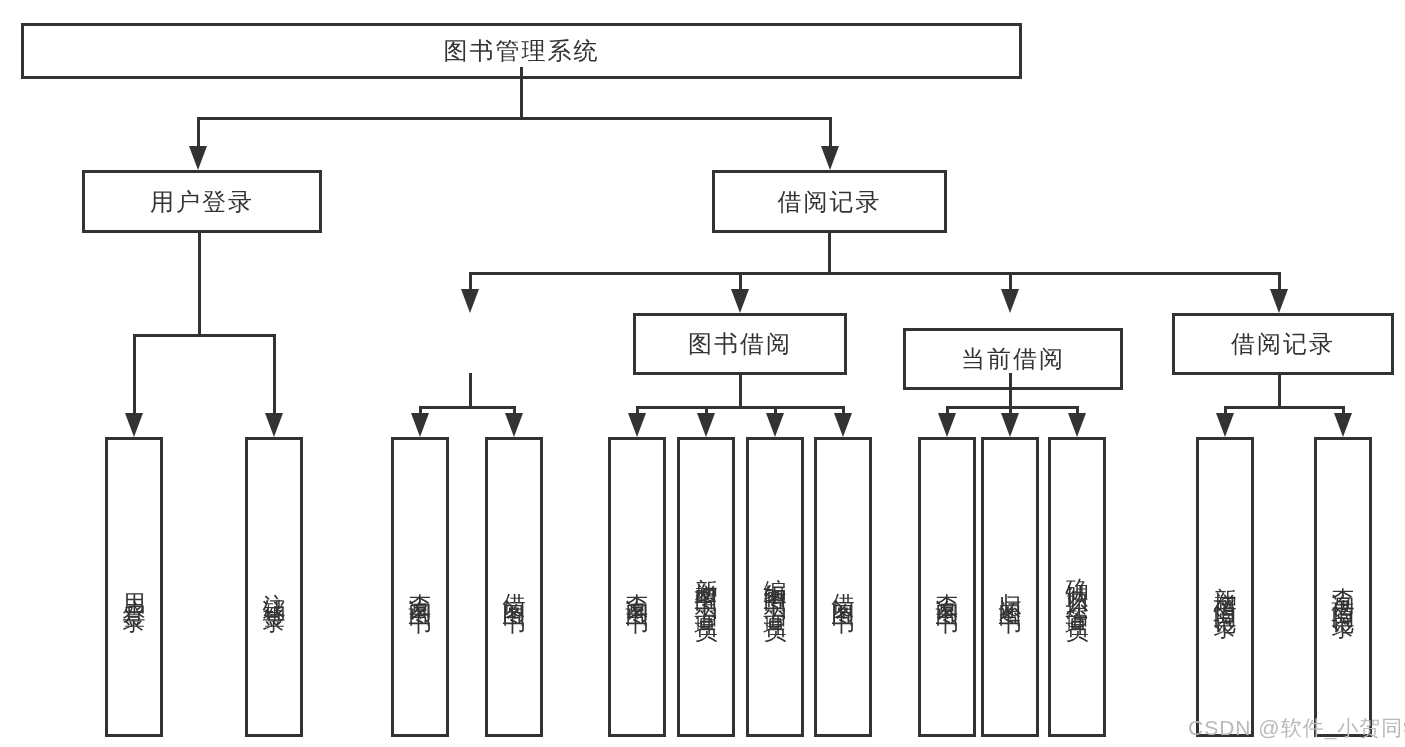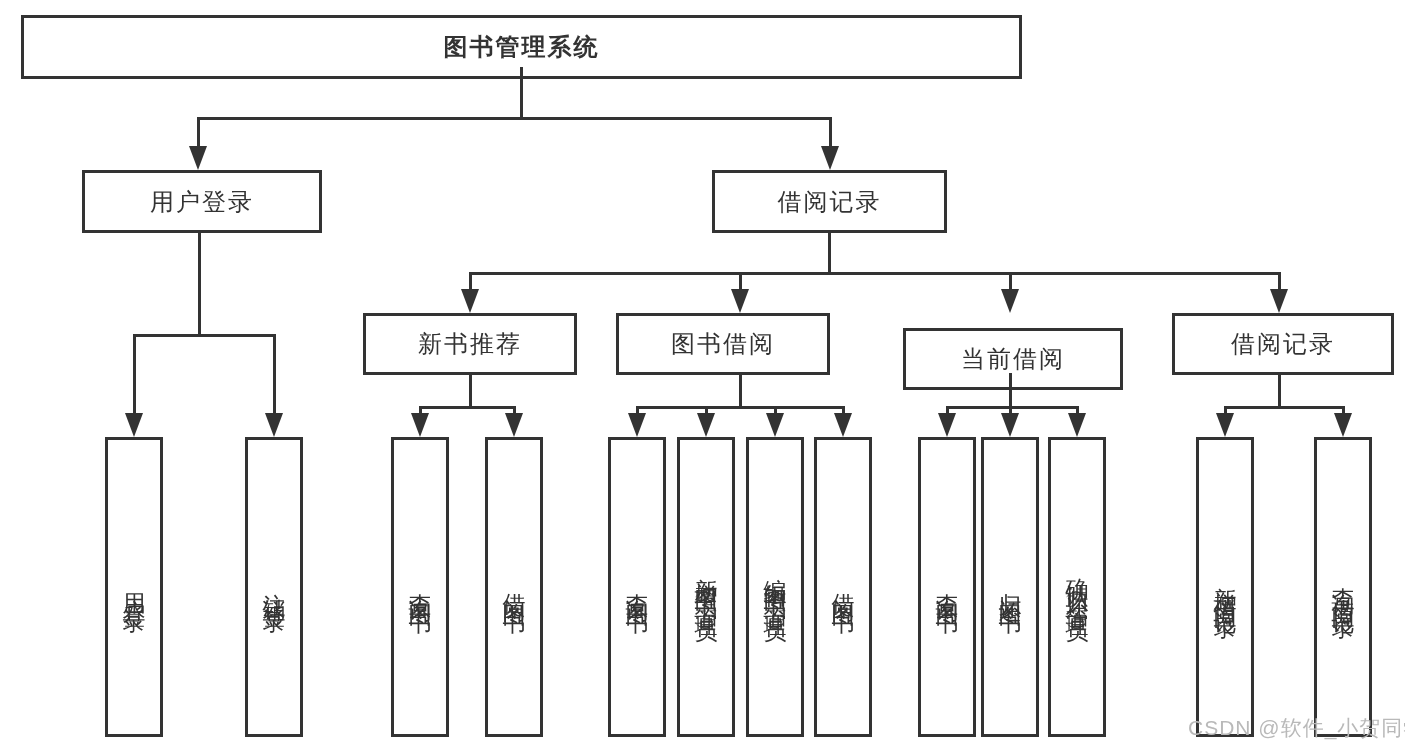--- a/index.html
+++ b/index.html
@@ -52,21 +52,21 @@
     color: #b9b9b9;
     letter-spacing: 1px;
     white-space: nowrap;
   }
 </style>
 </head>
 <body>
 
 <div id="canvas">
 
-  <div class="node" style="left:21px; top:15px; width:1001px; height:64px;font-weight:bold;">图书管理系统</div>
+  <div class="node" style="left:21px; top:23px; width:1001px; height:56px;">图书管理系统</div>
 
   <div class="vline" style="left:520px; top:67px; width:3px; height:52px;"></div>
   <div class="hline" style="left:197px; top:117px; width:635px; height:3px;"></div>
   <div class="vline" style="left:197px; top:117px; width:3px; height:31px;"></div>
   <div class="arrow" style="left:189px; top:146px;"></div>
   <div class="vline" style="left:829px; top:117px; width:3px; height:31px;"></div>
   <div class="arrow" style="left:821px; top:146px;"></div>
 
   <div class="node" style="left:82px; top:170px; width:240px; height:63px;">用户登录</div>
   <div class="node" style="left:712px; top:170px; width:235px; height:63px;">借阅记录</div>
@@ -75,22 +75,21 @@
   <div class="hline" style="left:469px; top:272px; width:812px; height:3px;"></div>
   <div class="vline" style="left:469px; top:272px; width:3px; height:19px;"></div>
   <div class="arrow" style="left:461px; top:289px;"></div>
   <div class="vline" style="left:739px; top:272px; width:3px; height:19px;"></div>
   <div class="arrow" style="left:731px; top:289px;"></div>
   <div class="vline" style="left:1009px; top:272px; width:3px; height:19px;"></div>
   <div class="arrow" style="left:1001px; top:289px;"></div>
   <div class="vline" style="left:1278px; top:272px; width:3px; height:19px;"></div>
   <div class="arrow" style="left:1270px; top:289px;"></div>
 
-  <div class="node" style="left:363px; top:313px; width:214px; height:62px;">新书推荐</div>
-  <div class="node" style="left:616px; top:313px; width:214px; height:62px;">图书借阅</div>
+  <div class="node" style="left:633px; top:313px; width:214px; height:62px;">图书借阅</div>
   <div class="node" style="left:903px; top:328px; width:220px; height:62px;">当前借阅</div>
   <div class="node" style="left:1172px; top:313px; width:222px; height:62px;">借阅记录</div>
 
   <div class="vline" style="left:198px; top:231px; width:3px; height:104px;"></div>
   <div class="hline" style="left:133px; top:334px; width:143px; height:3px;"></div>
   <div class="vline" style="left:133px; top:334px; width:3px; height:81px;"></div>
   <div class="arrow" style="left:125px; top:413px;"></div>
   <div class="vline" style="left:273px; top:334px; width:3px; height:81px;"></div>
   <div class="arrow" style="left:265px; top:413px;"></div>
 

